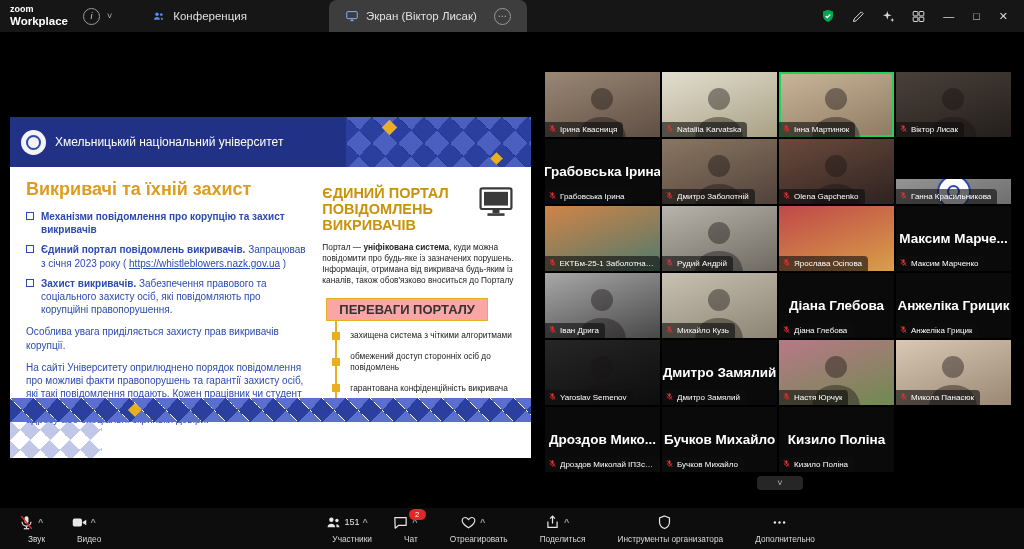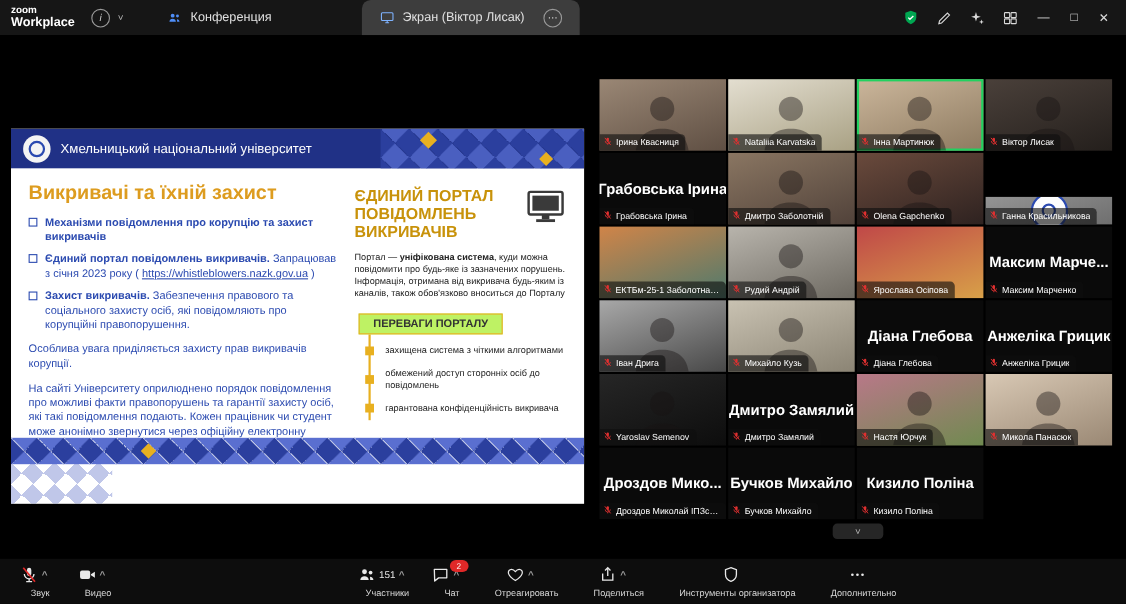--- a/index.html
+++ b/index.html
@@ -22,21 +22,21 @@
   .tb-right{margin-left:auto;display:flex;align-items:center;gap:15px;padding-right:14px;}
   .tb-ic{display:flex;align-items:center;cursor:pointer;}
   .tb-ic svg{display:block;}
   .win-btn{color:#d9d9d9;font-size:11px;cursor:pointer;padding:0 2px;}
 
   
   .main{position:absolute;top:32px;left:0;right:0;bottom:41px;background:#000;}
 
   
   .slide{position:absolute;left:10px;top:85px;width:521px;height:341px;background:#fff;overflow:hidden;}
-  .slide-header{height:36px;background:#203186;display:flex;align-items:center;position:relative;}
+  .slide-header{height:50px;background:#203186;display:flex;align-items:center;position:relative;}
   .sh-logo{width:25px;height:25px;border-radius:50%;background:#f4f4f4;margin:0 9px 0 11px;display:flex;align-items:center;justify-content:center;flex:0 0 auto;}
   .sh-logo-inner{width:15px;height:15px;border:2px solid #2b4ab0;border-radius:50%;box-sizing:border-box;}
   .sh-title{color:#fff;font-size:12px;position:relative;z-index:2;}
   .sh-pattern{position:absolute;right:0;top:0;bottom:0;width:185px;
     background:
       repeating-conic-gradient(from 45deg,#2b3f9e 0 25%,transparent 0 50%) 0 0/26px 26px,
       repeating-conic-gradient(from 45deg,#4a5fc0 0 25%,transparent 0 50%) 13px 13px/26px 26px;}
   .sh-pattern::before{content:"";position:absolute;left:38px;top:5px;width:11px;height:11px;background:#e8b020;transform:rotate(45deg);}
   .sh-pattern::after{content:"";position:absolute;right:30px;bottom:4px;width:9px;height:9px;background:#e8b020;transform:rotate(45deg);}
   .slide-body{display:flex;padding:6px 14px 0 16px;gap:14px;height:calc(100% - 36px);box-sizing:border-box;}
@@ -45,21 +45,21 @@
   .s-title{color:#dd9c1f;font-size:18px;font-weight:bold;margin:6px 0 10px;}
   .bullet{display:flex;gap:7px;font-size:10px;color:#2b4ab0;line-height:1.32;margin-bottom:7px;}
   .bullet .sq{flex:0 0 auto;width:6px;height:6px;border:1.5px solid #2b4ab0;margin-top:2px;}
   .bullet a{color:#2b4ab0;text-decoration:underline;cursor:pointer;}
   .s-para{font-size:10px;color:#2b4ab0;line-height:1.32;margin-top:9px;}
   .p-title-row{display:flex;align-items:flex-start;gap:8px;}
   .p-title{color:#c8920a;font-weight:bold;font-size:14.5px;line-height:1.12;flex:1;}
   .monitor-ic svg{width:42px;height:36px;display:block;}
   .p-desc{font-size:8.3px;color:#222;line-height:1.35;margin-top:8px;}
   .benefits{margin-top:12px;margin-left:4px;}
-  .b-pill{display:inline-block;border:1.5px solid #e8b020;padding:3px 12px;font-size:10px;font-weight:bold;color:#333;background:#bef264;position:relative;z-index:1;}
+  .b-pill{display:inline-block;border:1.5px solid #e8b020;padding:3px 12px;font-size:13px;font-weight:bold;color:#333;background:#fca5a5;position:relative;z-index:1;}
   .b-items{border-left:2px solid #e8b020;margin-left:9px;padding-top:4px;}
   .b-item{position:relative;padding:5px 0 5px 13px;font-size:8.3px;color:#222;line-height:1.3;}
   .b-item::before{content:"";position:absolute;left:-5px;top:50%;margin-top:-4px;width:8px;height:8px;background:#e8b020;}
   .slide-footer{position:absolute;left:0;right:0;bottom:36px;height:24px;
     background:
       repeating-conic-gradient(from 45deg,#2b3f9e 0 25%,transparent 0 50%) 0 0/24px 24px,
       repeating-conic-gradient(from 45deg,#5a6fd0 0 25%,transparent 0 50%) 12px 12px/24px 24px;}
   .slide-footer::before{content:"";position:absolute;left:120px;top:7px;width:10px;height:10px;background:#e8b020;transform:rotate(45deg);}
   .slide-corner{position:absolute;left:0;bottom:0;width:92px;height:38px;opacity:.35;
     background:repeating-conic-gradient(from 45deg,#4a5fc0 0 25%,transparent 0 50%) 0 0/20px 20px;}

